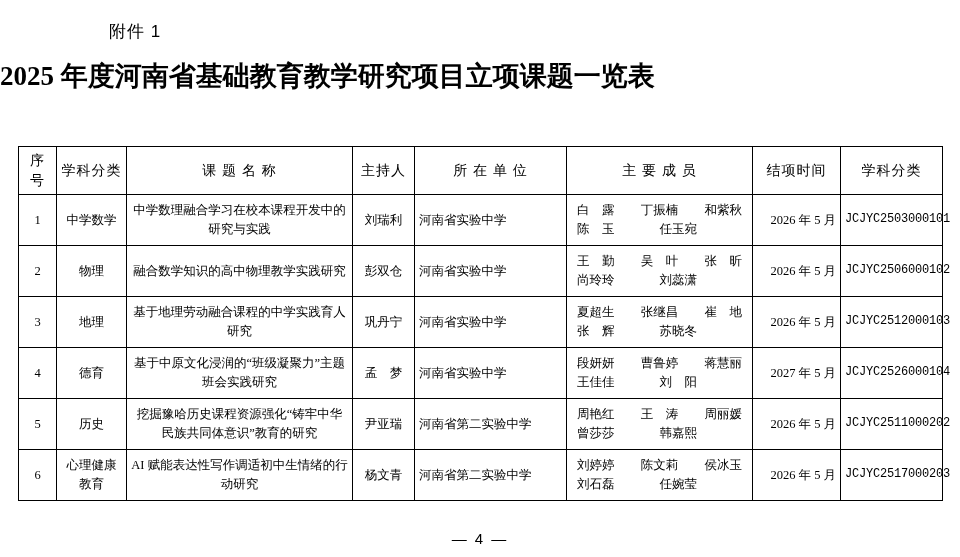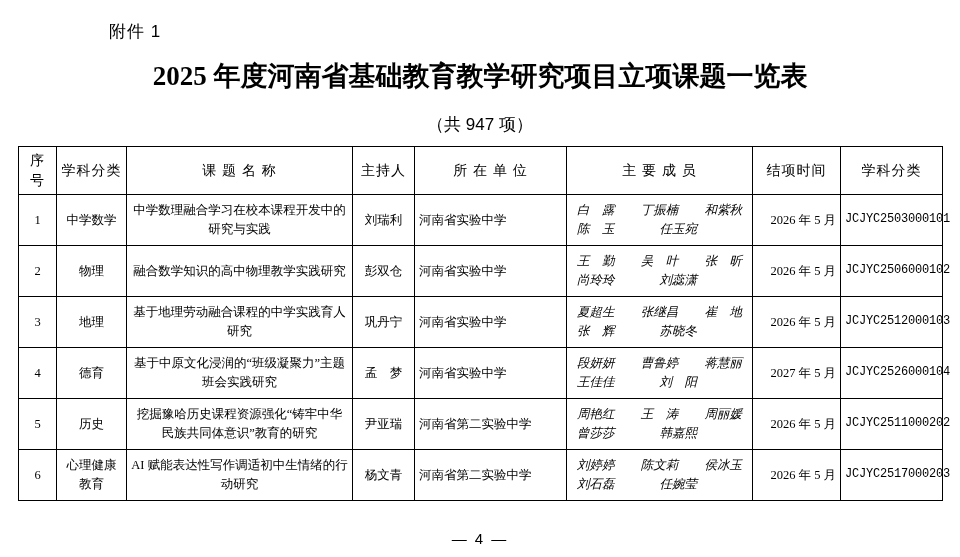--- a/index.html
+++ b/index.html
@@ -29,21 +29,21 @@
     font-size: 17px;
     font-family: "Liberation Sans", sans-serif;
     letter-spacing: 1px;
     margin-left: 31px;
   }
   .doc-title {
     position: absolute;
     left: 0;
     right: 0;
     top: 58px;
-    text-align: center;
+    text-align: left;
     font-size: 27px;
     font-weight: bold;
     font-family: "Liberation Serif", serif;
     letter-spacing: 0px;
   }
   .doc-subtitle {
     position: absolute;
     left: 0;
     right: 0;
     top: 113px;
@@ -87,21 +87,20 @@
   td.center { text-align: center; }
   td.topic  { text-align: center; padding-left: 5px; padding-right: 5px; }
   td.unit   { text-align: left; padding-left: 6px; }
   td.code   { text-align: center; font-family: Liberation Mono, monospace; font-size: 12px; letter-spacing: -0.2px;}
   td.date   { text-align: right; font-size: 12.5px; }
   td.subject { text-align: center; }
 
   .members-grid {
     display: flex;
     flex-direction: column;
-    font-style: italic;
   }
   .members-row {
     display: flex;
     justify-content: space-between;
     padding: 0 6px;
   }
   .members-row span { white-space: nowrap; }
   .row-tall td { height: 44px; }
 
   .page-number {
@@ -117,21 +116,20 @@
 </style>
 </head>
 <body>
 
 <div class="page">
 
   <div class="attachment-label">附件 1</div>
 
   <div class="doc-title">2025 年度河南省基础教育教学研究项目立项课题一览表</div>
 
-  <div class="doc-subtitle">（共 947 项）</div>
 
   <table class="main-table">
     <colgroup>
       <col class="col-no">
       <col class="col-subject">
       <col class="col-topic">
       <col class="col-leader">
       <col class="col-unit">
       <col class="col-members">
       <col class="col-date">

